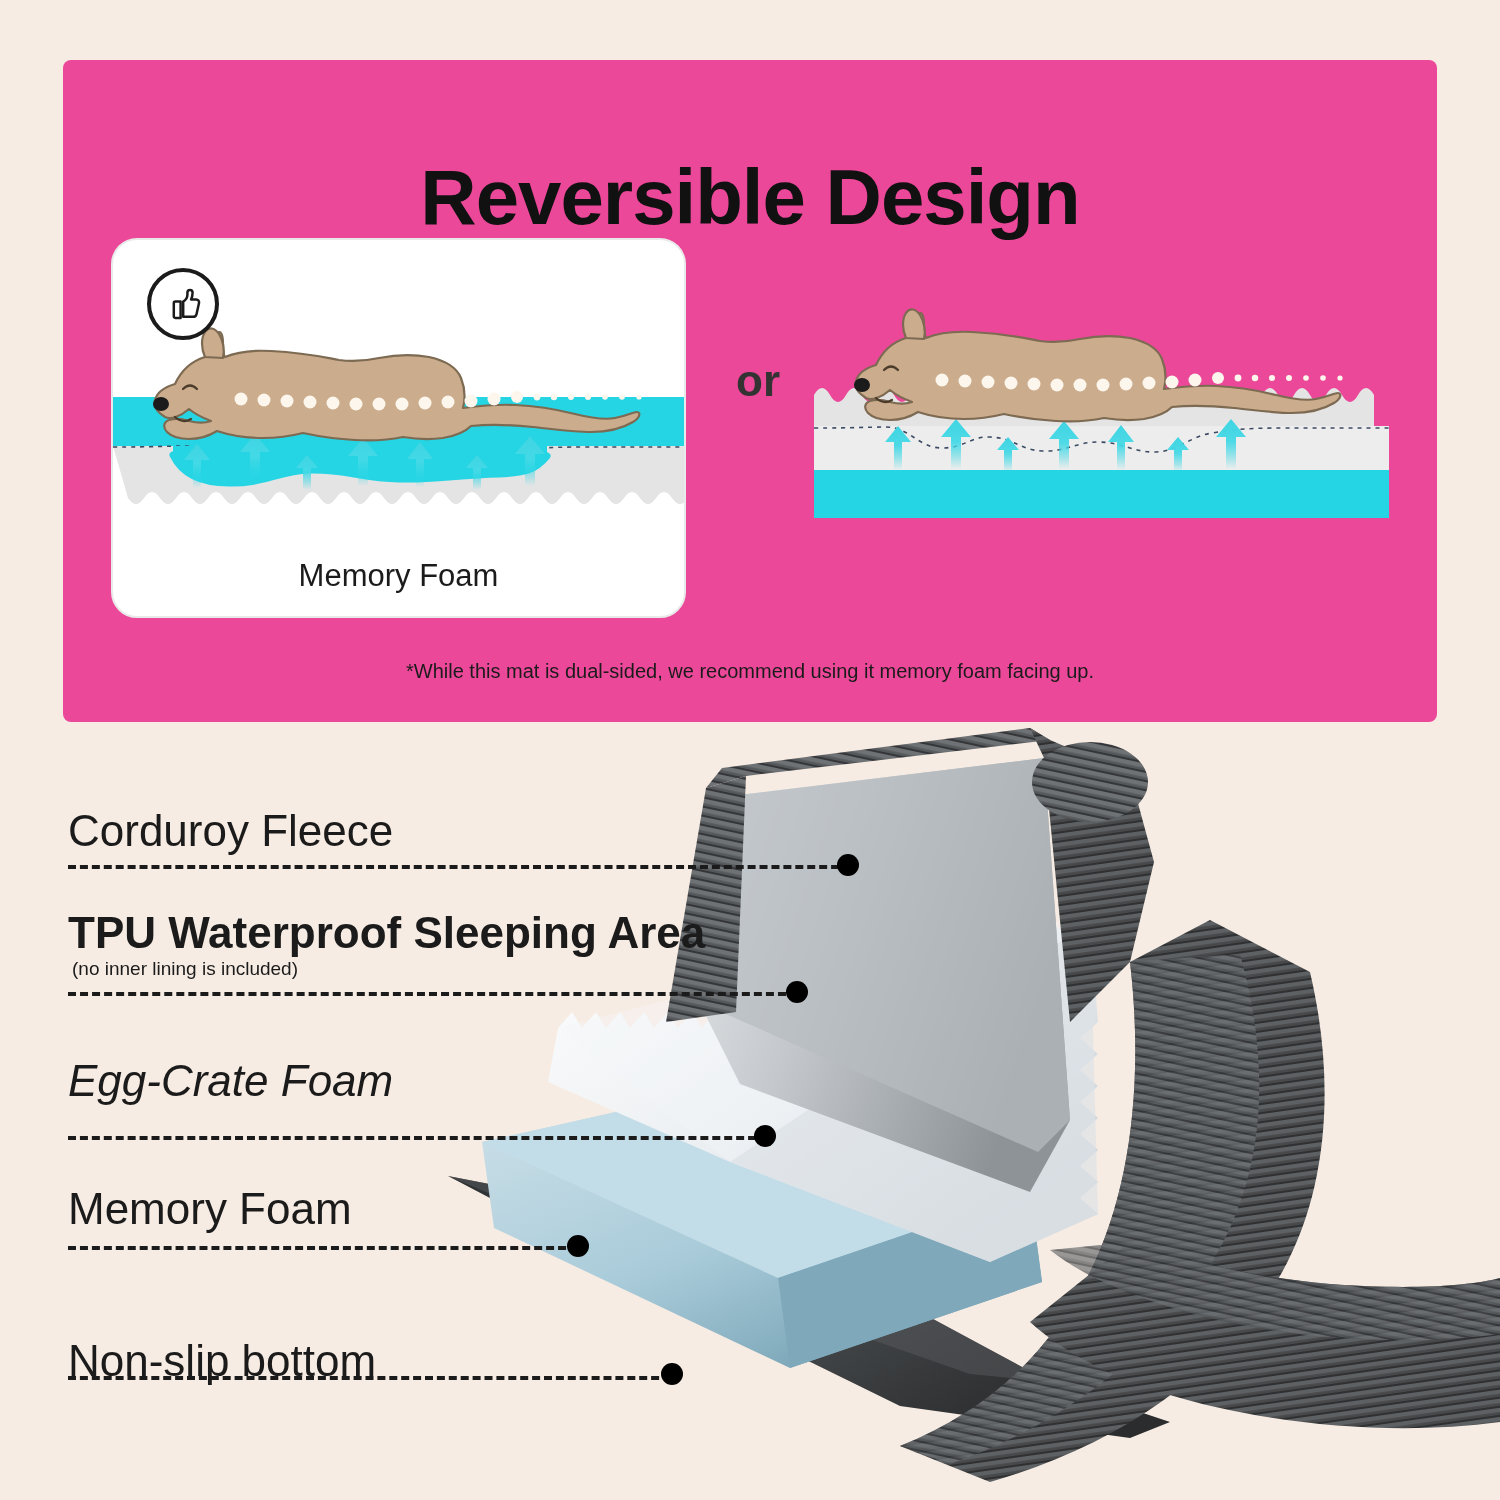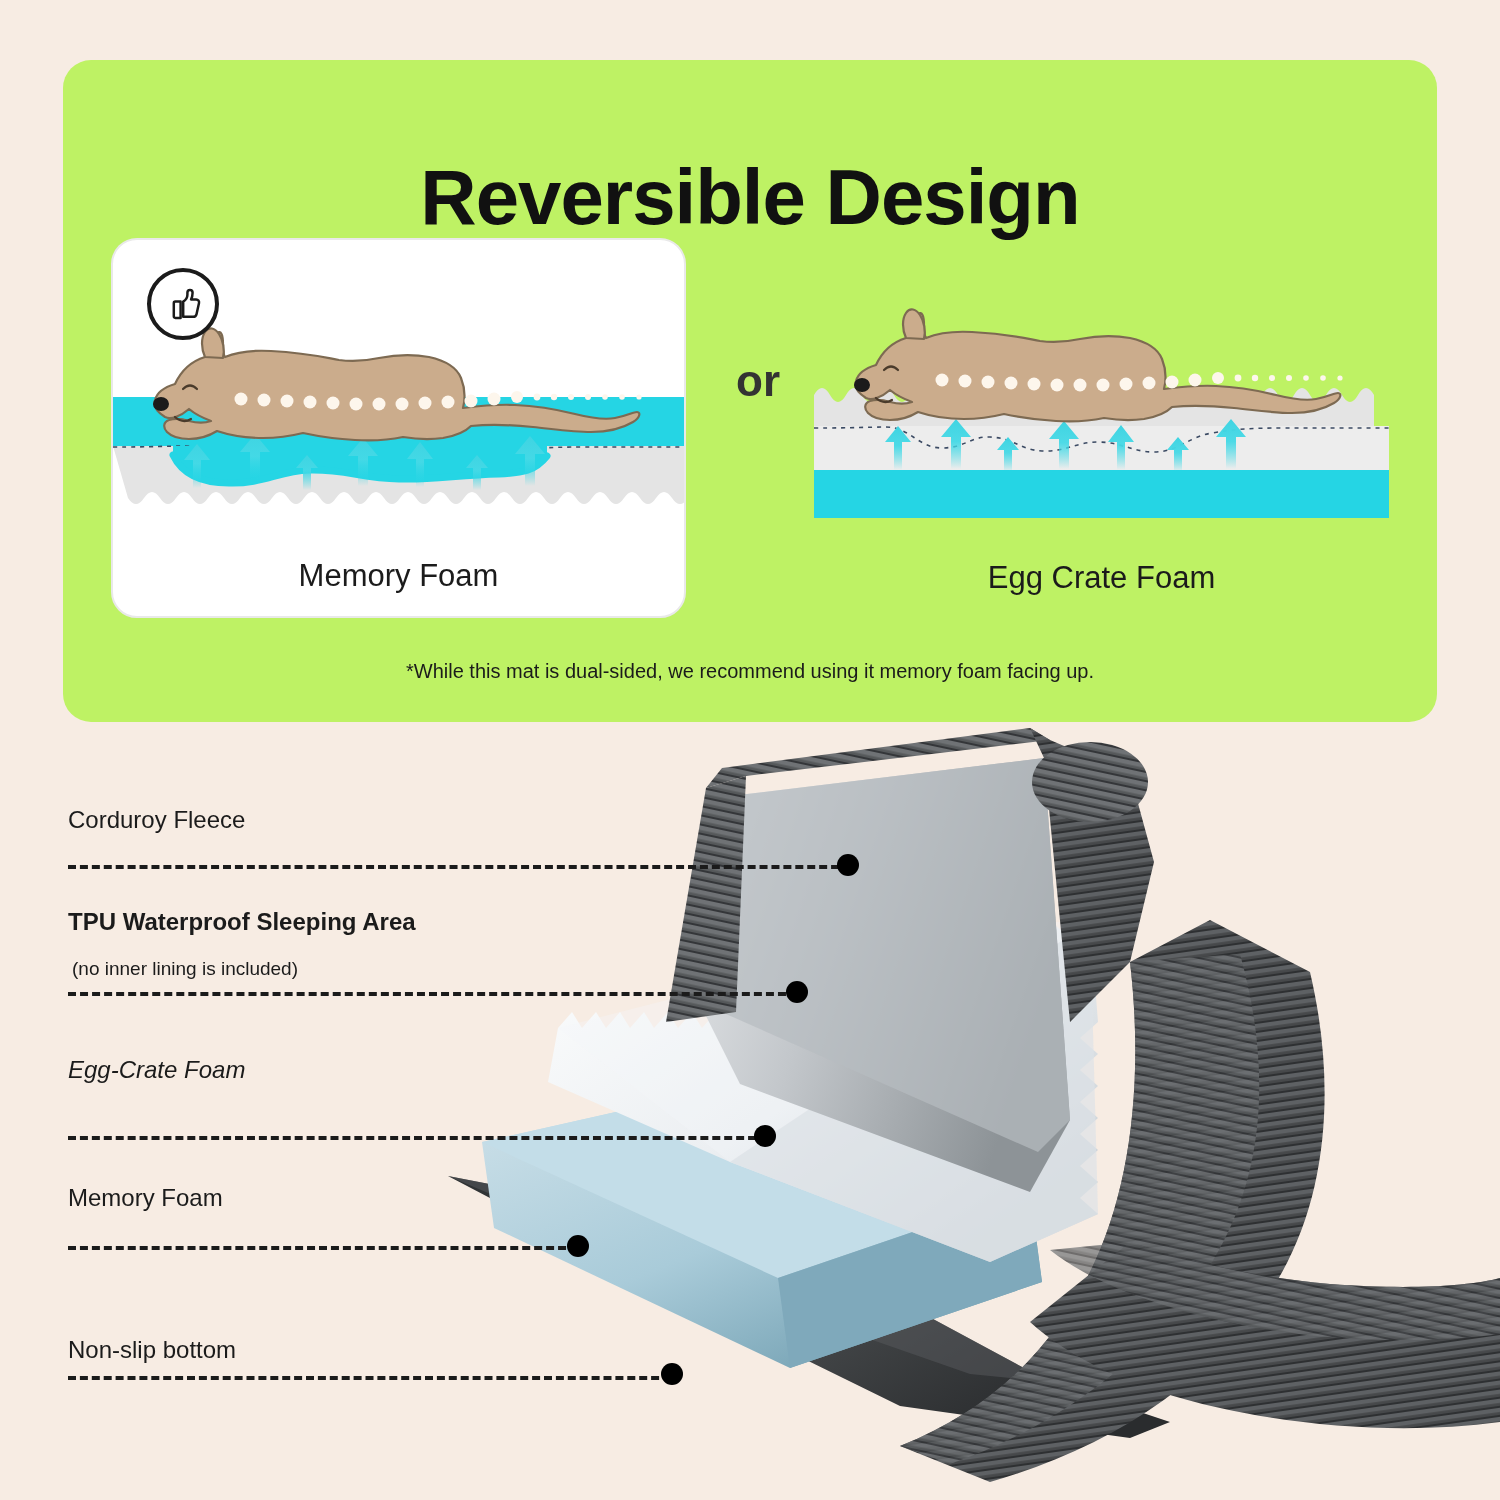--- a/index.html
+++ b/index.html
@@ -9,22 +9,22 @@
     font-family:"Liberation Sans", sans-serif;
     position:relative;
     overflow:hidden;
   }
 
   
   #top-card{
     position:absolute;
     left:63px; top:60px;
     width:1374px; height:662px;
-    background:#bef264;
-    border-radius:28px;
+    background:#ec4899;
+    border-radius:8px;
   }
   #page-title{
     position:absolute;
     top:92px; left:0; width:100%;
     text-align:center;
     font-size:78px;
     font-weight:700;
     letter-spacing:-1px;
     color:#111111;
   }
@@ -104,21 +104,21 @@
   #layers-section{
     position:absolute;
     left:0; top:722px;
     width:1500px; height:778px;
   }
 
   .callout{ position:absolute; left:0; width:100%; }
   .callout-title{
     position:absolute;
     left:68px;
-    font-size:24px;
+    font-size:44px;
     color:#1b1b1b;
     white-space:nowrap;
   }
   .callout-sub{
     position:absolute;
     left:72px;
     font-size:19px;
     color:#1b1b1b;
     white-space:nowrap;
   }
@@ -356,21 +356,20 @@
                   <circle cx="475" cy="140" r="3"></circle>
                 <circle cx="492" cy="140" r="2.8"></circle>
                   <circle cx="509" cy="140" r="2.8"></circle>
                 <circle cx="526" cy="140" r="2.6"></circle>
               </g>
             </g>
           </g>
         </svg>
       </div>
 
-      <div class="panel-label">Egg Crate Foam</div>
     </div>
   </div>
 
   <div id="footnote">*While this mat is dual-sided, we recommend using it memory foam facing up.</div>
 </div>
 
 <div id="layers-section">
 
   <div id="product-photo">
     <svg width="1070" height="778" viewBox="0 0 1070 778">

